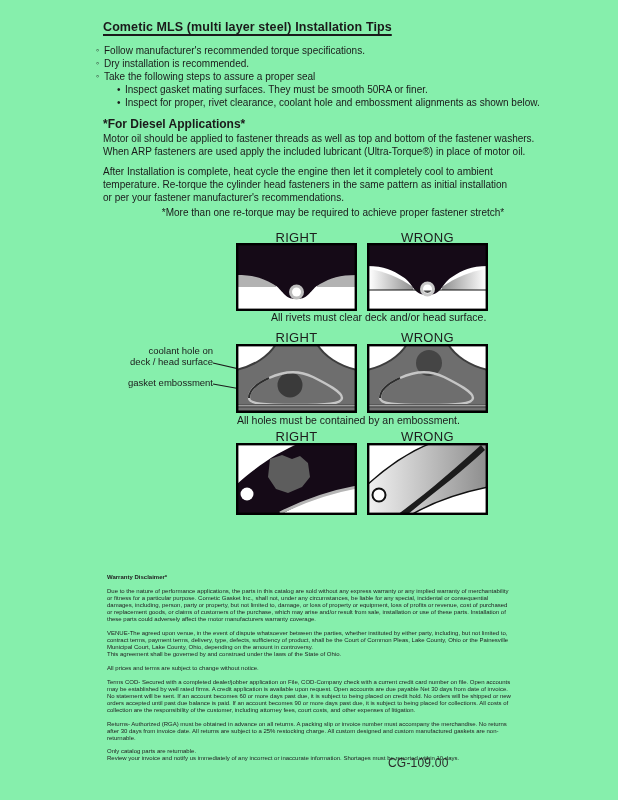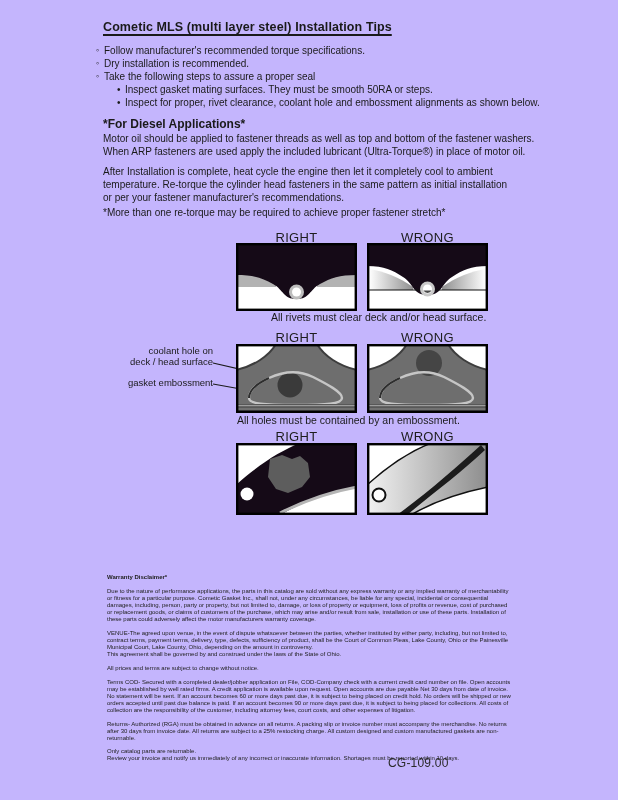--- a/index.html
+++ b/index.html
@@ -1,34 +1,34 @@
 <!DOCTYPE html>
 <html><head>
 <meta charset="utf-8">
 <style>
   * { margin:0; padding:0; box-sizing:border-box; }
   html,body { background:#fff; }
   body { font-family:"Liberation Sans", sans-serif; color:#1a1a1a; }
-  .page { position:relative; width:618px; height:800px; background:#c4b5fd; overflow:hidden; }
+  .page { position:relative; width:618px; height:800px; background:#86efac; overflow:hidden; }
 
   .title { position:absolute; left:103px; top:20px; font-size:12.5px; font-weight:bold;
            text-decoration:underline; text-decoration-thickness:1.5px; text-underline-offset:2.5px;
            letter-spacing:.1px; }
 
   .bullets { position:absolute; left:96px; top:44px; width:470px; font-size:10px; line-height:13px; }
   .b-row { display:flex; }
   .b-row .marker { width:8px; flex:0 0 8px; font-size:9px; }
   .b-row.sub { margin-left:21px; }
   .b-row.sub .marker { font-size:10px; }
 
   .diesel-head { position:absolute; left:103px; top:117px; font-size:12px; font-weight:bold; }
   .para { position:absolute; left:103px; width:460px; font-size:10px; line-height:12.8px; white-space:pre-line; }
   .p1 { top:133px; }
   .p2 { top:166px; }
-  .note { top:207px; }
+  .note { top:207px;text-align:center; }
 
   .dg-label { position:absolute; width:121px; text-align:center; font-size:13px; letter-spacing:.3px; color:#1d1d1d; }
   .dg-box { position:absolute; width:121px; }
   .dg-box svg { display:block; width:121px; }
   .caption { position:absolute; left:237px; font-size:10.5px; line-height:12px; white-space:pre-line; }
 
   .ann { position:absolute; text-align:right; font-size:9.5px; line-height:10.5px; white-space:pre-line; }
   .ann-coolant { left:100px; top:346px; width:113px; }
   .ann-emboss  { left:100px; top:378px; width:113px; }
   .leader-svg { position:absolute; left:118px; top:345px; }
@@ -54,21 +54,21 @@
     <div class="b-row">
       <span class="marker">◦</span>
       <span>Dry installation is recommended.</span>
     </div>
     <div class="b-row">
       <span class="marker">◦</span>
       <span>Take the following steps to assure a proper seal</span>
     </div>
     <div class="b-row sub">
       <span class="marker">•</span>
-      <span>Inspect gasket mating surfaces.  They must be smooth 50RA or steps.</span>
+      <span>Inspect gasket mating surfaces.  They must be smooth 50RA or finer.</span>
     </div>
     <div class="b-row sub">
       <span class="marker">•</span>
       <span>Inspect for proper, rivet clearance, coolant hole and embossment alignments as shown below.</span>
     </div>
   </div>
 
   <div class="diesel-head">*For Diesel Applications*</div>
   <div class="para p2">After Installation is complete, heat cycle the engine then let it completely cool to ambient
 temperature. Re-torque the cylinder head fasteners in the same pattern as initial installation

